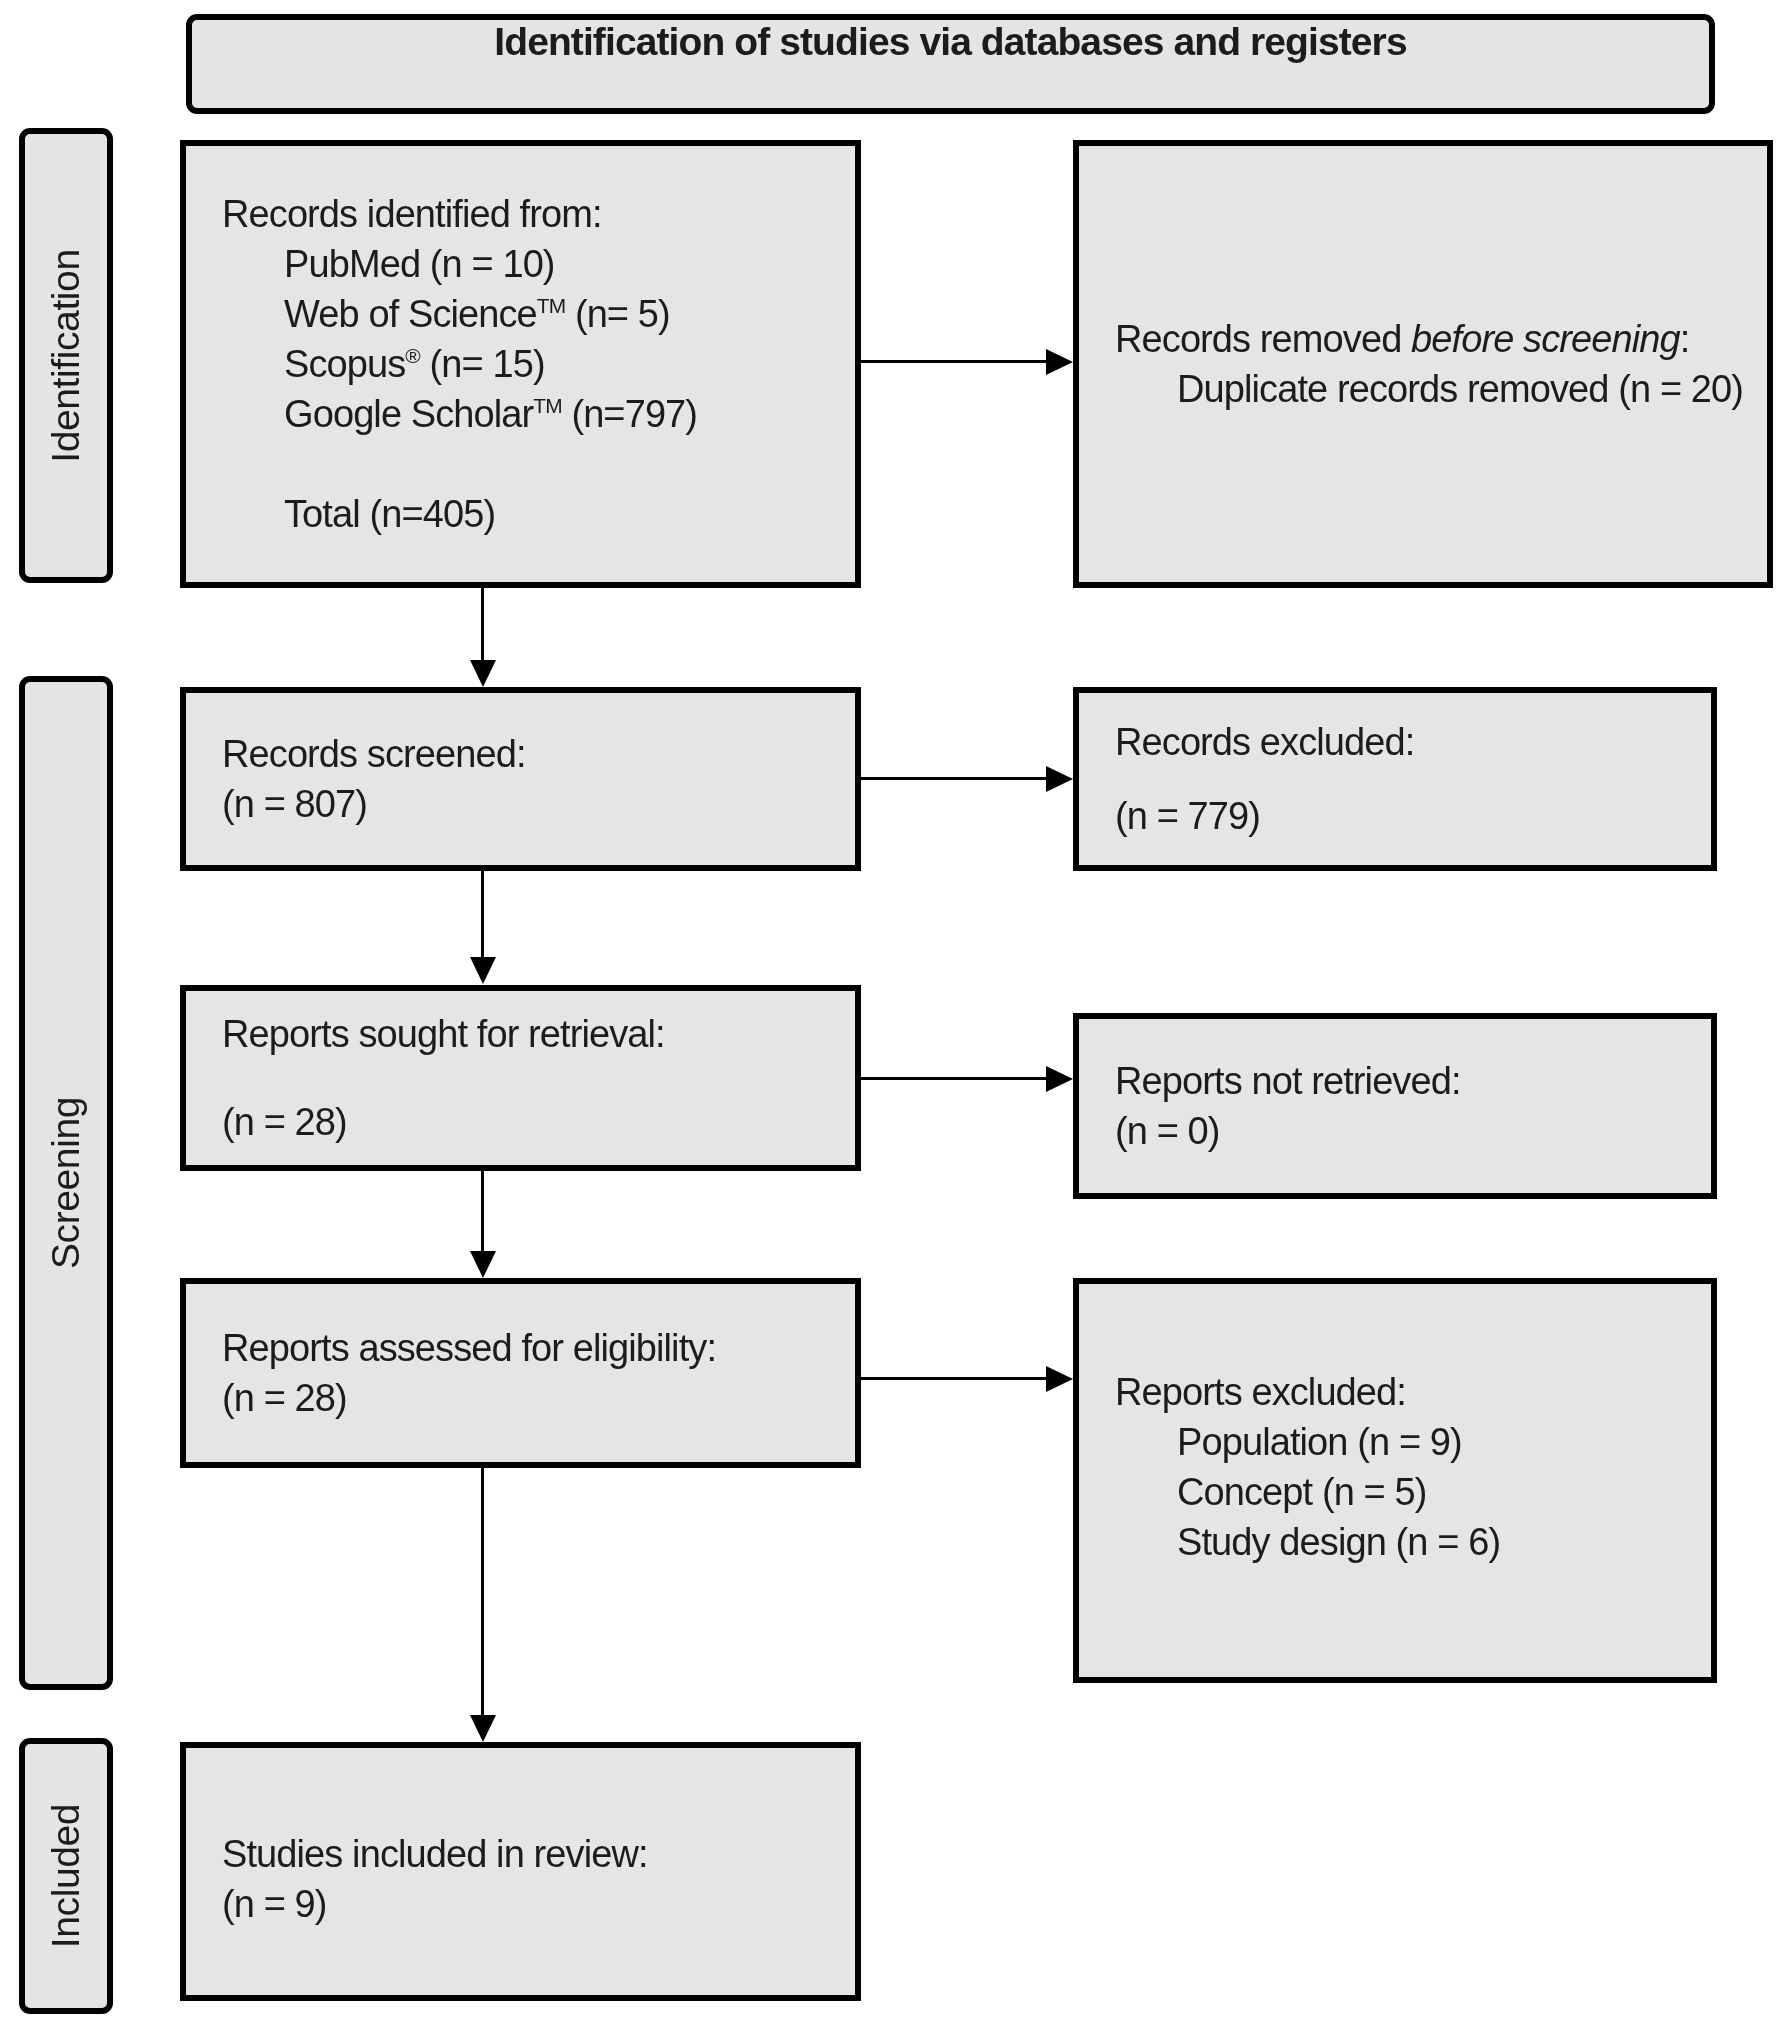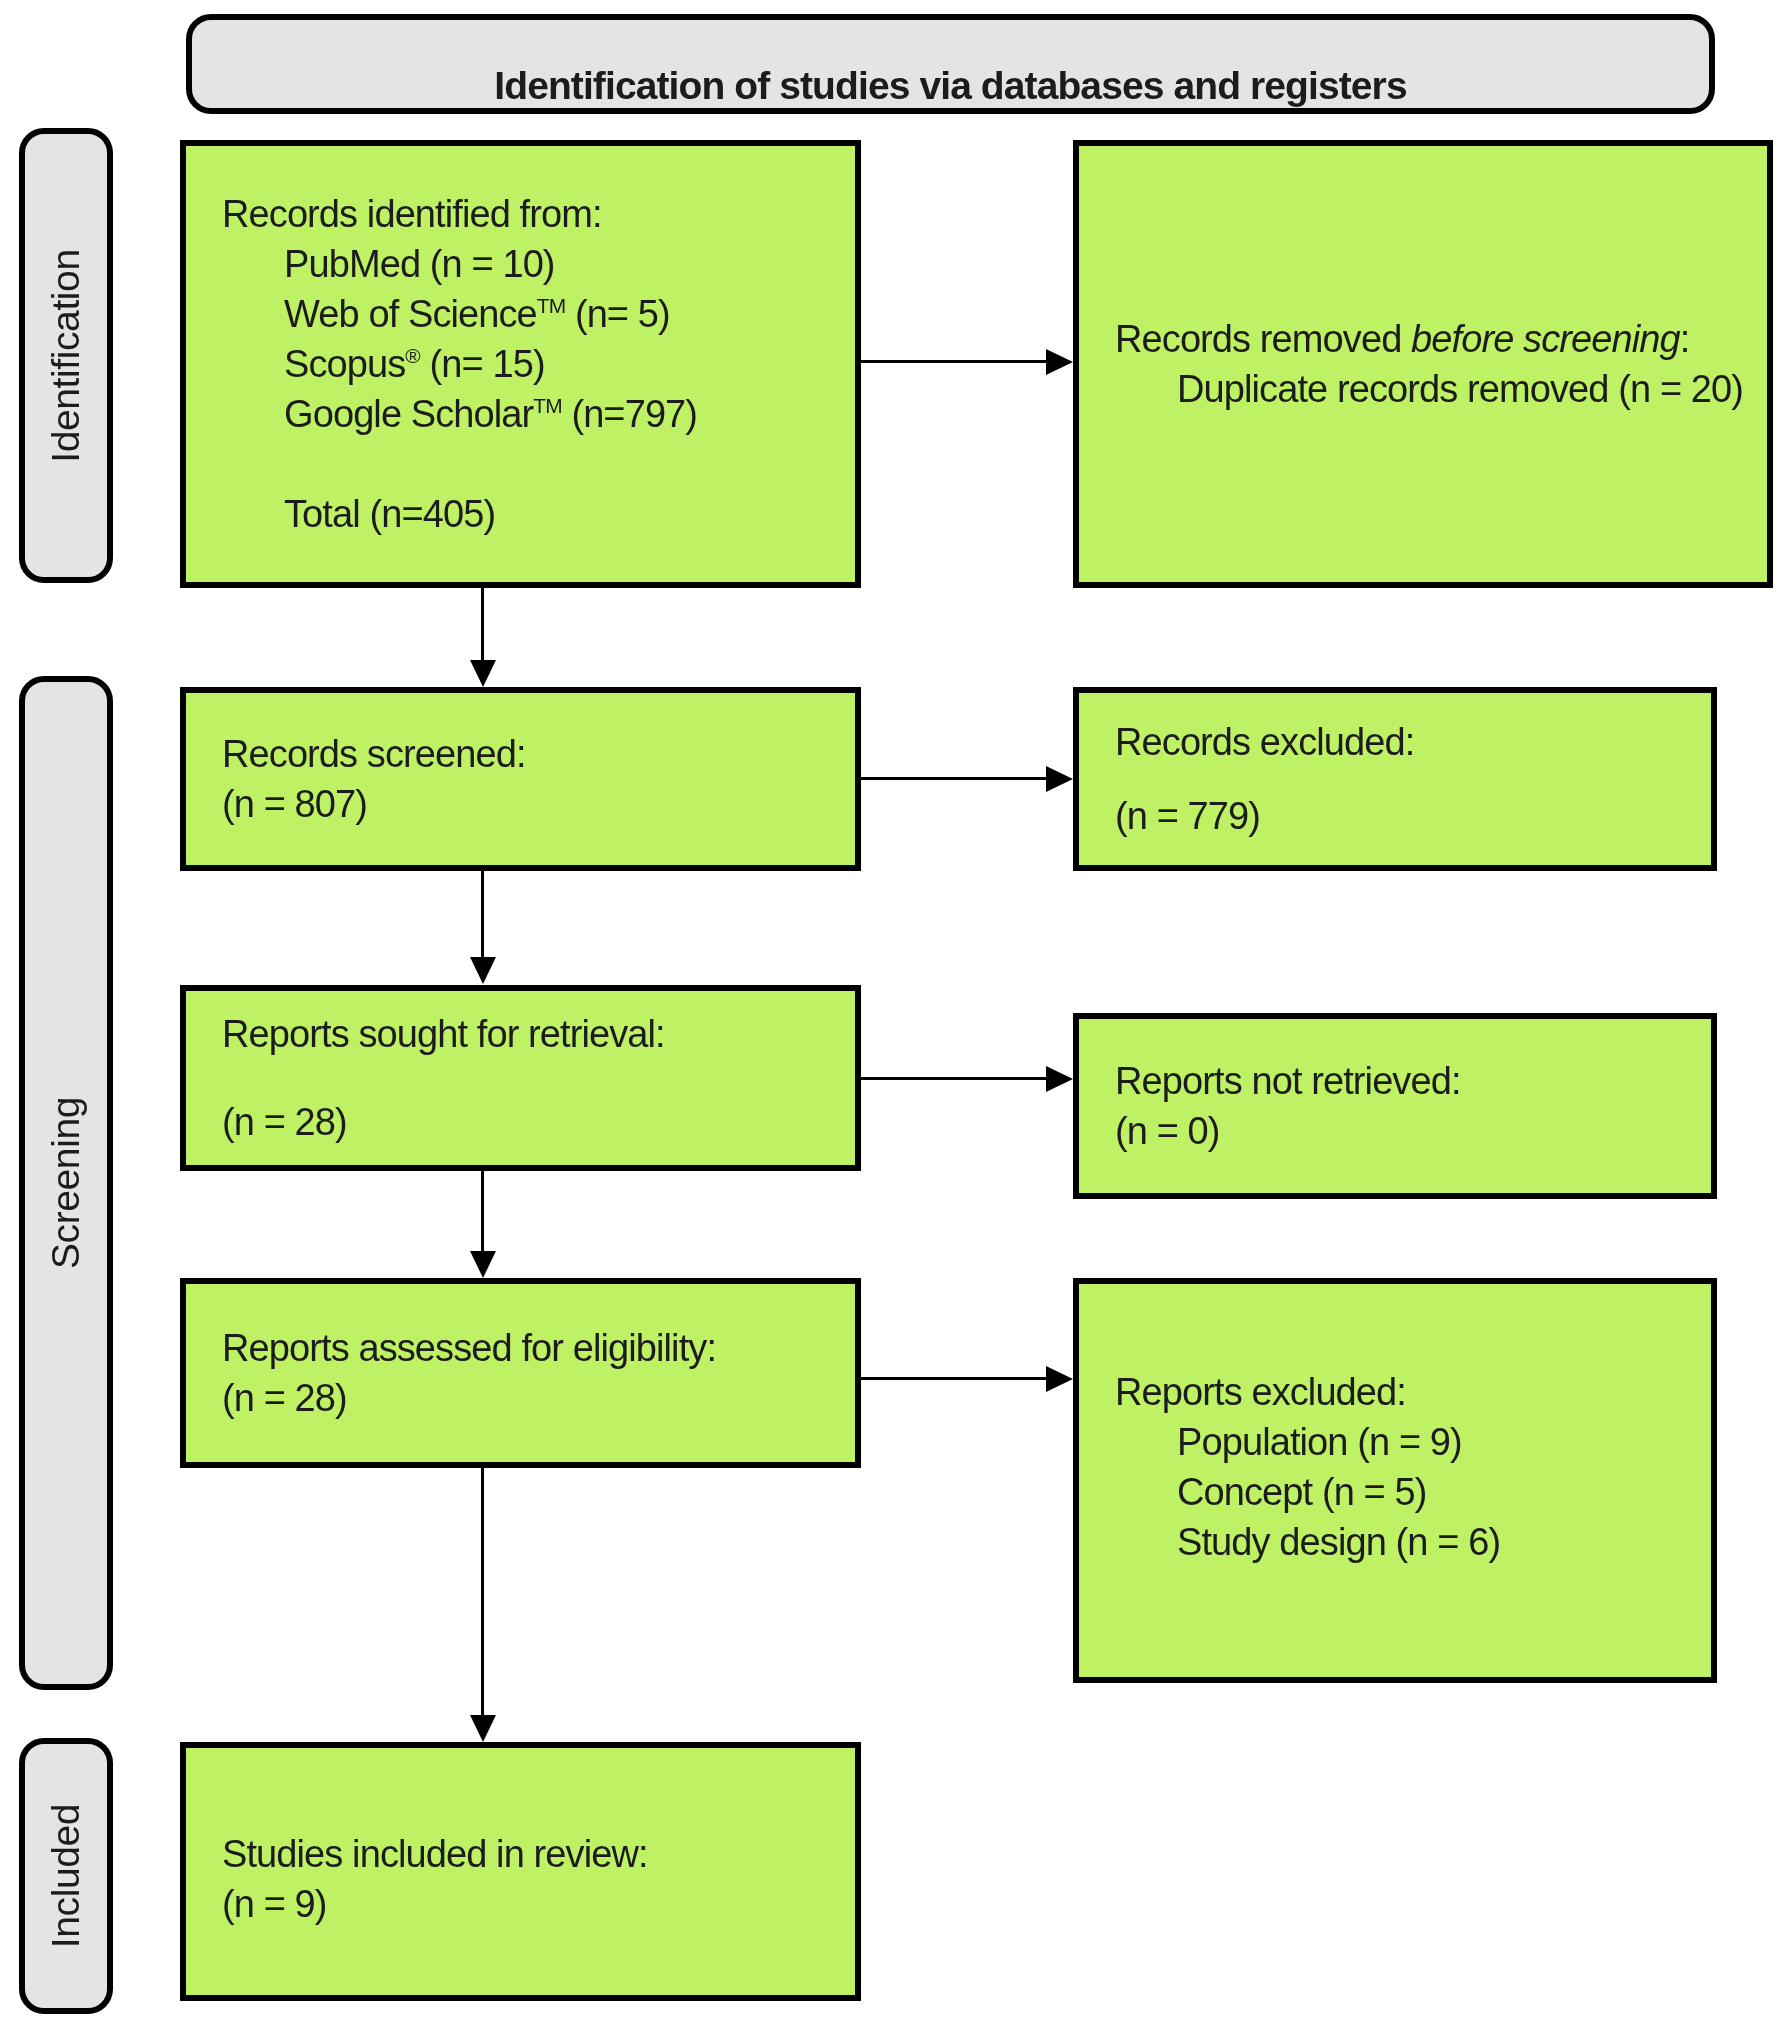--- a/index.html
+++ b/index.html
@@ -7,25 +7,25 @@
   body{
     width:1783px;height:2037px;position:relative;
     font-family:"Liberation Sans",sans-serif;
     color:#1c1c1c;
   }
   .canvas{position:absolute;inset:0;}
 
   
   .roundbar{
     position:absolute;background:#e4e4e4;border:6px solid #000;
-    border-radius:25px;box-sizing:border-box;
-    display:flex;align-items:flex-end;justify-content:center;
+    border-radius:11px;box-sizing:border-box;
+    display:flex;align-items:flex-start;justify-content:center;
   }
   .box{
-    position:absolute;background:#bef264;border:6px solid #000;
+    position:absolute;background:#e5e5e5;border:6px solid #000;
     box-sizing:border-box;display:flex;flex-direction:column;
     font-size:38px;line-height:50px;letter-spacing:-0.9px;
     padding:0 17px 0 36px;
   }
   .center-v{justify-content:center;}
   .indent{padding-left:62px;}
   .spacer{height:50px;}
   sup{font-size:0.55em;line-height:0;}
   sup:empty{display:none;}
   .italic{font-style:italic;}

